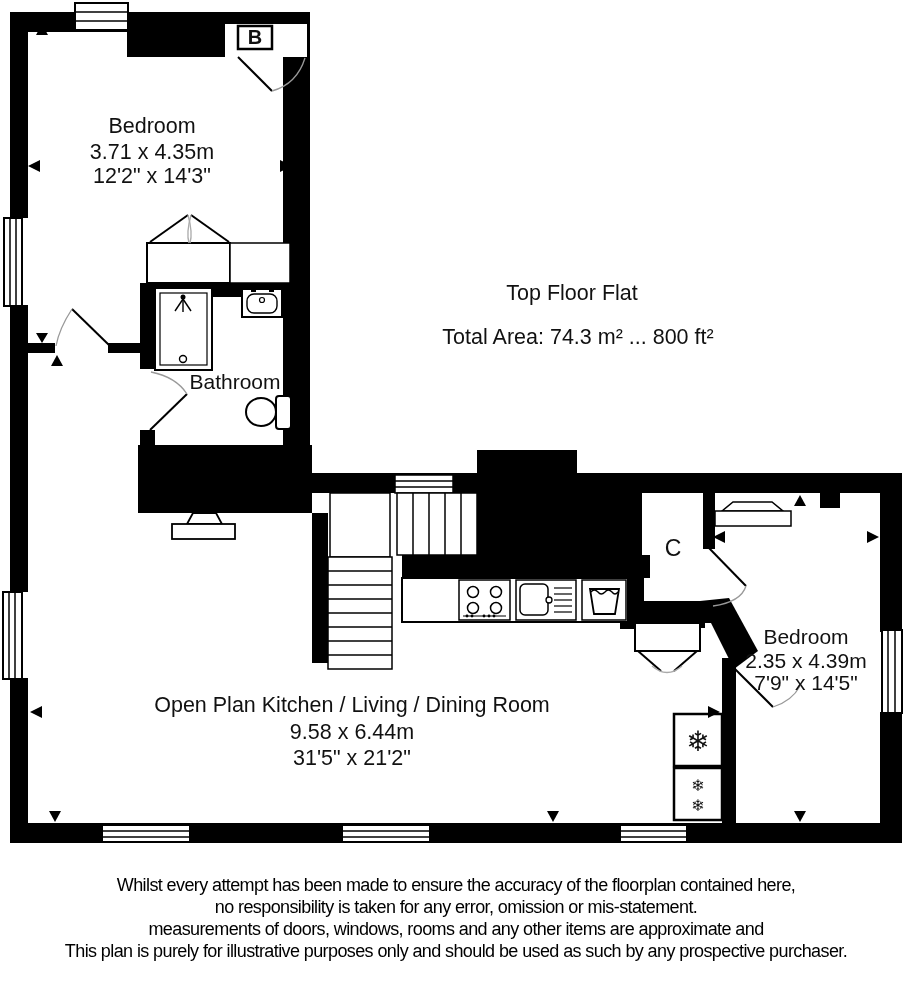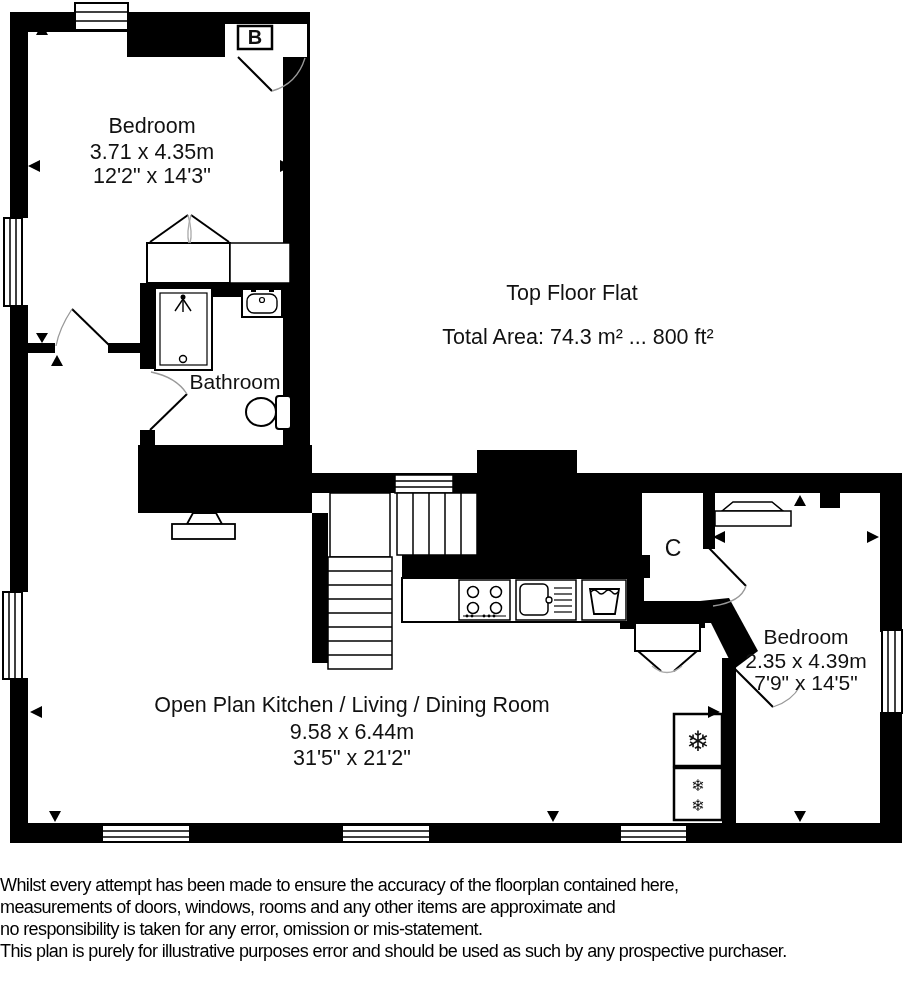--- a/index.html
+++ b/index.html
@@ -5,21 +5,21 @@
   html,body{margin:0;padding:0;background:#ffffff;}
   body{width:912px;height:984px;font-family:"Liberation Sans",sans-serif;}
   #plan-wrap{width:912px;height:862px;position:relative;background:#fff;}
   svg text{fill:#111;}
   .room-label{font-size:21.5px;}
   .small-label{font-size:21px;}
   .marker-b{font-size:20px;font-weight:bold;}
   .marker-c{font-size:23px;}
   .snow-big{font-size:28px;}
   .snow-small{font-size:16px;}
-  #disclaimer{width:912px;color:#000;
+  #disclaimer{width:912px;text-align:center;color:#000;
     font-size:18px;line-height:22px;letter-spacing:-0.6px;padding-top:12px;}
   #disclaimer p{margin:0;}
 </style>
 </head>
 <body>
 
 <div id="plan-wrap">
 <svg width="912" height="862" viewBox="0 0 912 862">
 
   <g fill="#000">
@@ -269,16 +269,16 @@
       <rect x="238" y="26" width="34" height="23" fill="#fff" stroke="#000" stroke-width="2.5"></rect>
       <text class="marker-b" x="255" y="44">B</text>
     </g>
     <text class="marker-c" x="673" y="556">C</text>
   </g>
 </svg>
 </div>
 
 <div id="disclaimer">
   <p>Whilst every attempt has been made to ensure the accuracy of the floorplan contained here,</p>
+  <p>no responsibility is taken for any error, omission or mis-statement.</p>
   <p>measurements of doors, windows, rooms and any other items are approximate and</p>
-  <p>no responsibility is taken for any error, omission or mis-statement.</p>
-  <p>This plan is purely for illustrative purposes error and should be used as such by any prospective purchaser.</p>
+  <p>This plan is purely for illustrative purposes only and should be used as such by any prospective purchaser.</p>
 </div>
 
 </body></html>

